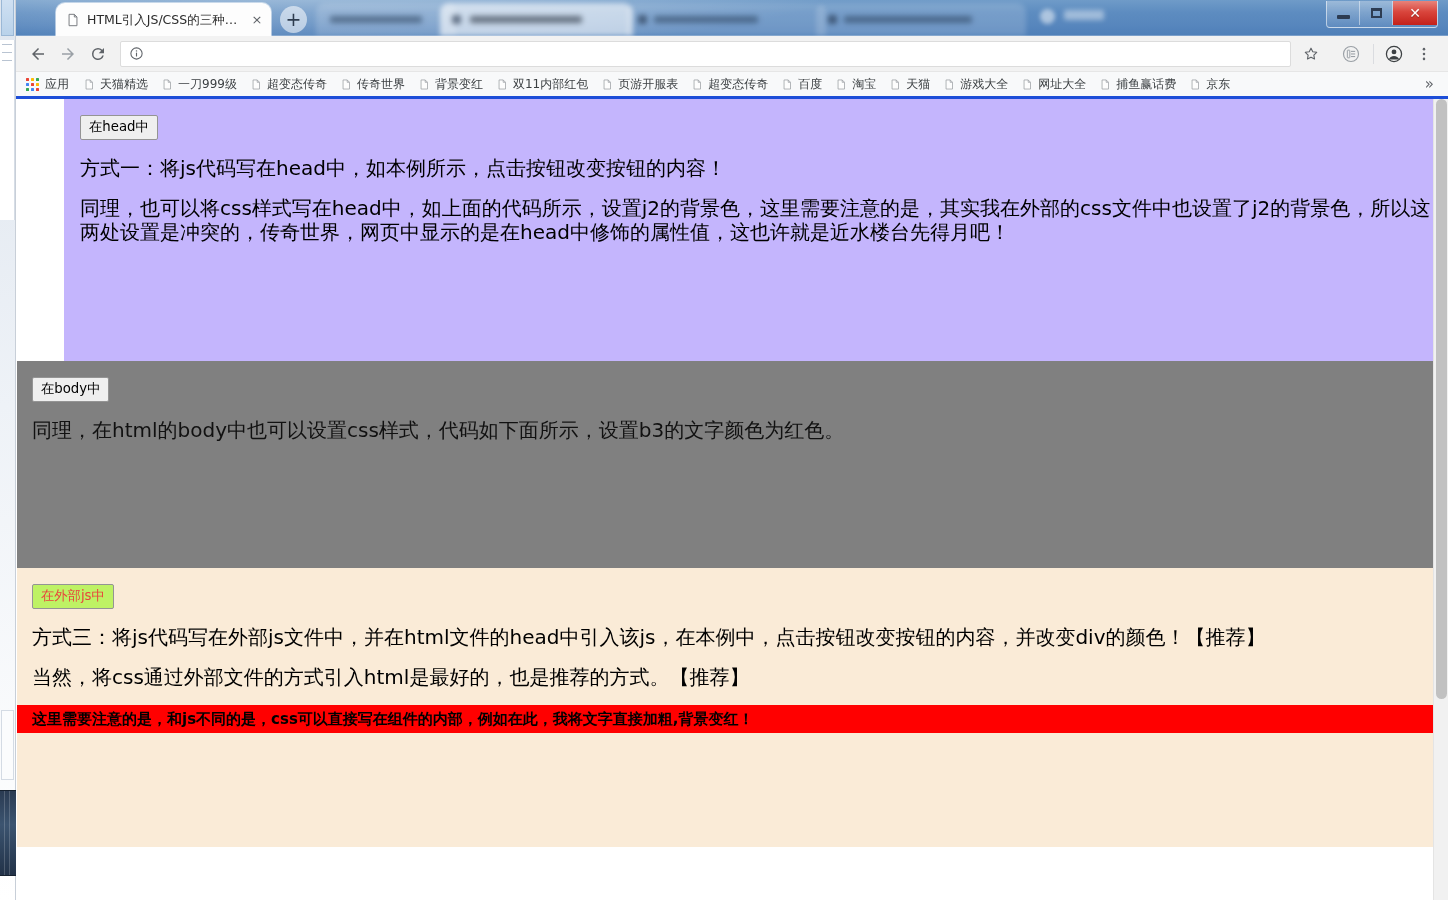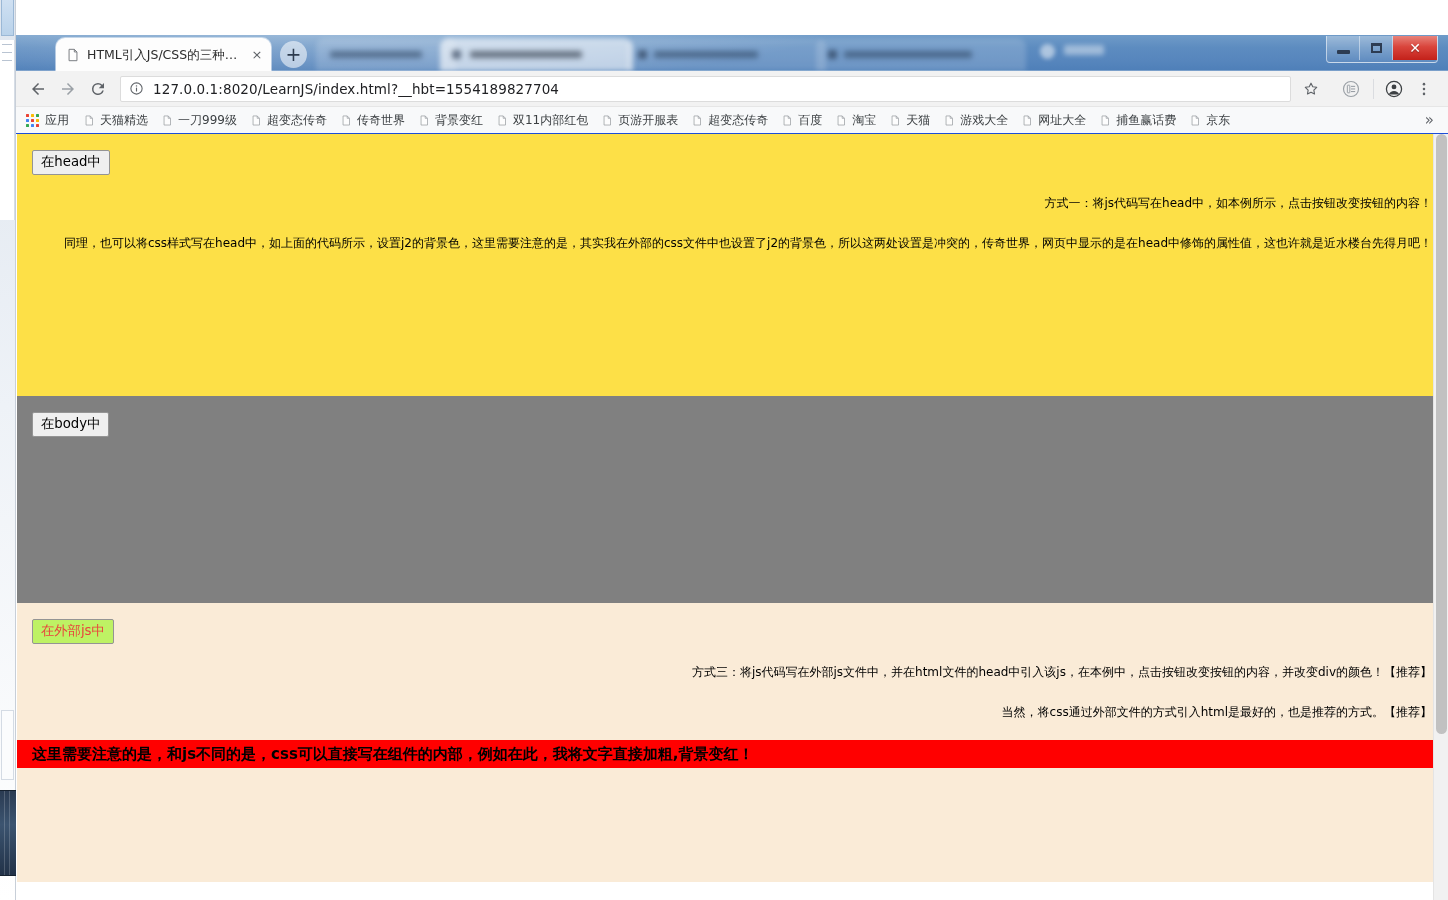--- a/index.html
+++ b/index.html
@@ -57,21 +57,20 @@
     z-index:2;background:#ffffff;overflow:hidden;
   }
 
   
   .tabstrip{
     position:relative;height:36px;width:1432px;
     background:
       radial-gradient(800px 120px at 300px -30px, rgba(255,255,255,.45), rgba(255,255,255,0) 70%),
       linear-gradient(180deg,#6f9bc8 0%,#5d8cc0 35%,#5786bd 70%,#4e7fb8 100%);
     overflow:hidden;
-    margin-top:35px;
   }
   .tabstrip::after{
     content:"";position:absolute;left:0;right:0;bottom:0;height:1px;
     background:rgba(255,255,255,.25);
   }
   
   .ghost-tab{
     position:absolute;top:3px;height:33px;border-radius:9px 9px 0 0;
     background:rgba(255,255,255,.16);
     filter:blur(2.4px);
@@ -161,21 +160,21 @@
     flex:1 1 auto;font-size:13.5px;color:#202124;white-space:nowrap;overflow:hidden;
     line-height:16px;letter-spacing:.1px;
   }
   .omni-star{flex:0 0 18px;color:#5f6368;display:flex;align-items:center;justify-content:center;}
   .tb-right{display:flex;align-items:center;flex:0 0 auto;}
   .tb-sep{width:1px;height:20px;background:#dadce0;margin:0 6px;}
 
   
   .bookmarks{
     height:27px;width:1432px;background:#f8f9fa;display:flex;align-items:center;
-    padding:0 6px;box-sizing:border-box;border-bottom:1px solid #1d4ed8;
+    padding:0 6px;box-sizing:border-box;border-bottom:3px solid #1d4ed8;
     overflow:hidden;white-space:nowrap;
   }
   .bm-apps{display:flex;align-items:center;flex:0 0 auto;padding:2px 6px 2px 4px;margin-right:2px;border-radius:3px;}
   .apps-grid{
     width:13px;height:13px;display:grid;grid-template-columns:repeat(3,3px);grid-template-rows:repeat(3,3px);
     gap:2px;margin-right:6px;flex:0 0 13px;
   }
   .apps-grid i{display:block;width:3px;height:3px;border-radius:.5px;}
   .bm-item{
     display:flex;align-items:center;flex:0 0 auto;padding:3px 7px;border-radius:3px;
@@ -207,21 +206,21 @@
     background:#efefef;
     border:1px solid #949494;
     border-radius:2px;
     color:#000000;
     box-sizing:border-box;
   }
   .js-btn.red-text{color:#e8453c;background:#bef264;}
 
   .para{
     margin:16px 16px 0 16px;
-    font-size:12px;line-height:24px;color:#000000;text-align:right;
+    font-size:20px;line-height:24px;color:#000000;
   }
   .sec-body .para{color:#111111;}
 
   .redbar{
     margin:16px 0 0 0;
     background:#ff0000;color:#000000;
     font-weight:bold;font-size:15px;line-height:22px;
     padding:3px 0 3px 16px;
   }
 
@@ -322,21 +321,20 @@
       </div>
 
       <div class="omnibox">
         <span class="omni-info">
           <svg width="15" height="15" viewBox="0 0 24 24">
             <circle cx="12" cy="12" r="9" fill="none" stroke="#5f6368" stroke-width="1.7"></circle>
             <circle cx="12" cy="7.8" r="1.15" fill="#5f6368"></circle>
             <rect x="11.1" y="10.3" width="1.8" height="6.4" rx=".9" fill="#5f6368"></rect>
           </svg>
         </span>
-        <span class="omni-url" title="127.0.0.1:8020/LearnJS/index.html?__hbt=1554189827704">127.0.0.1:8020/LearnJS/index.html?__hbt=1554189827704</span>
         <span class="omni-star"></span>
       </div>
 
       <div class="tb-right">
         <div class="tbtn">
           <svg width="18" height="18" viewBox="0 0 24 24">
             <path d="M12 4.2l2.35 4.76 5.25.77-3.8 3.7.9 5.23L12 16.2l-4.7 2.47.9-5.23-3.8-3.7 5.25-.77z" fill="none" stroke="#5f6368" stroke-width="1.5" stroke-linejoin="round"></path>
           </svg>
         </div>
         <div class="tbtn" style="margin-left:10px">
@@ -487,22 +485,22 @@
             </svg>
             <span class="bm-label">京东</span>
           </div>
         </div>
       <div class="bm-overflow">»</div>
     </div>
 
     <div class="viewport">
       <div class="pg-leftedge"></div>
       <div class="page" id="page-root">
-          <div class="section sec-head" style="background: #fde047;"><button class="js-btn">在head中</button><p class="para">方式一：将js代码写在head中，如本例所示，点击按钮改变按钮的内容！</p><p class="para">同理，也可以将css样式写在head中，如上面的代码所示，设置j2的背景色，这里需要注意的是，其实我在外部的css文件中也设置了j2的背景色，所以这两处设置是冲突的，传奇世界，网页中显示的是在head中修饰的属性值，这也许就是近水楼台先得月吧！</p></div>
-          <div class="section sec-body" style="background: rgb(128, 128, 128);"><button class="js-btn">在body中</button></div>
+          <div class="section sec-head" style="background: #c4b5fd; margin-left: 48px;"><button class="js-btn">在head中</button><p class="para">方式一：将js代码写在head中，如本例所示，点击按钮改变按钮的内容！</p><p class="para">同理，也可以将css样式写在head中，如上面的代码所示，设置j2的背景色，这里需要注意的是，其实我在外部的css文件中也设置了j2的背景色，所以这两处设置是冲突的，传奇世界，网页中显示的是在head中修饰的属性值，这也许就是近水楼台先得月吧！</p></div>
+          <div class="section sec-body" style="background: rgb(128, 128, 128);"><button class="js-btn">在body中</button><p class="para">同理，在html的body中也可以设置css样式，代码如下面所示，设置b3的文字颜色为红色。</p></div>
           <div class="section sec-ext" style="background: rgb(250, 235, 215);"><button class="js-btn red-text" style="color: rgb(232, 69, 60);">在外部js中</button><p class="para">方式三：将js代码写在外部js文件中，并在html文件的head中引入该js，在本例中，点击按钮改变按钮的内容，并改变div的颜色！【推荐】</p><p class="para">当然，将css通过外部文件的方式引入html是最好的，也是推荐的方式。【推荐】</p><div class="redbar" style="background: rgb(255, 0, 0); color: rgb(0, 0, 0);">这里需要注意的是，和js不同的是，css可以直接写在组件的内部，例如在此，我将文字直接加粗,背景变红！</div></div>
         </div>
       <div class="pg-scroll">
         <div class="thumb"></div>
       </div>
     </div>
 
   </div>
 </div>
 

